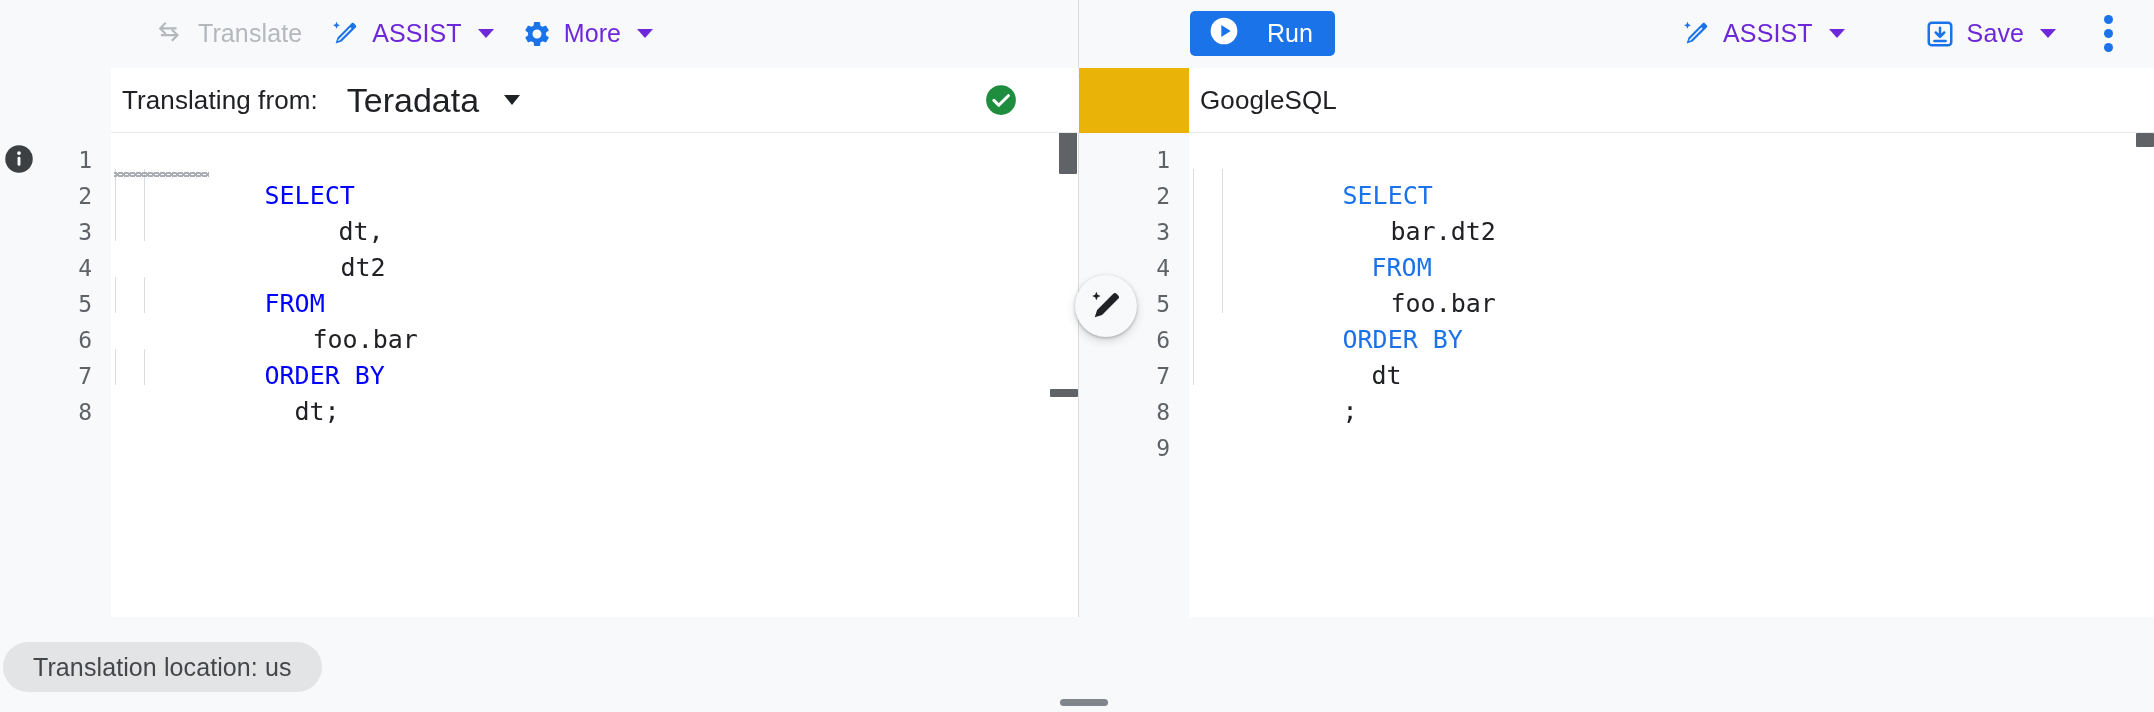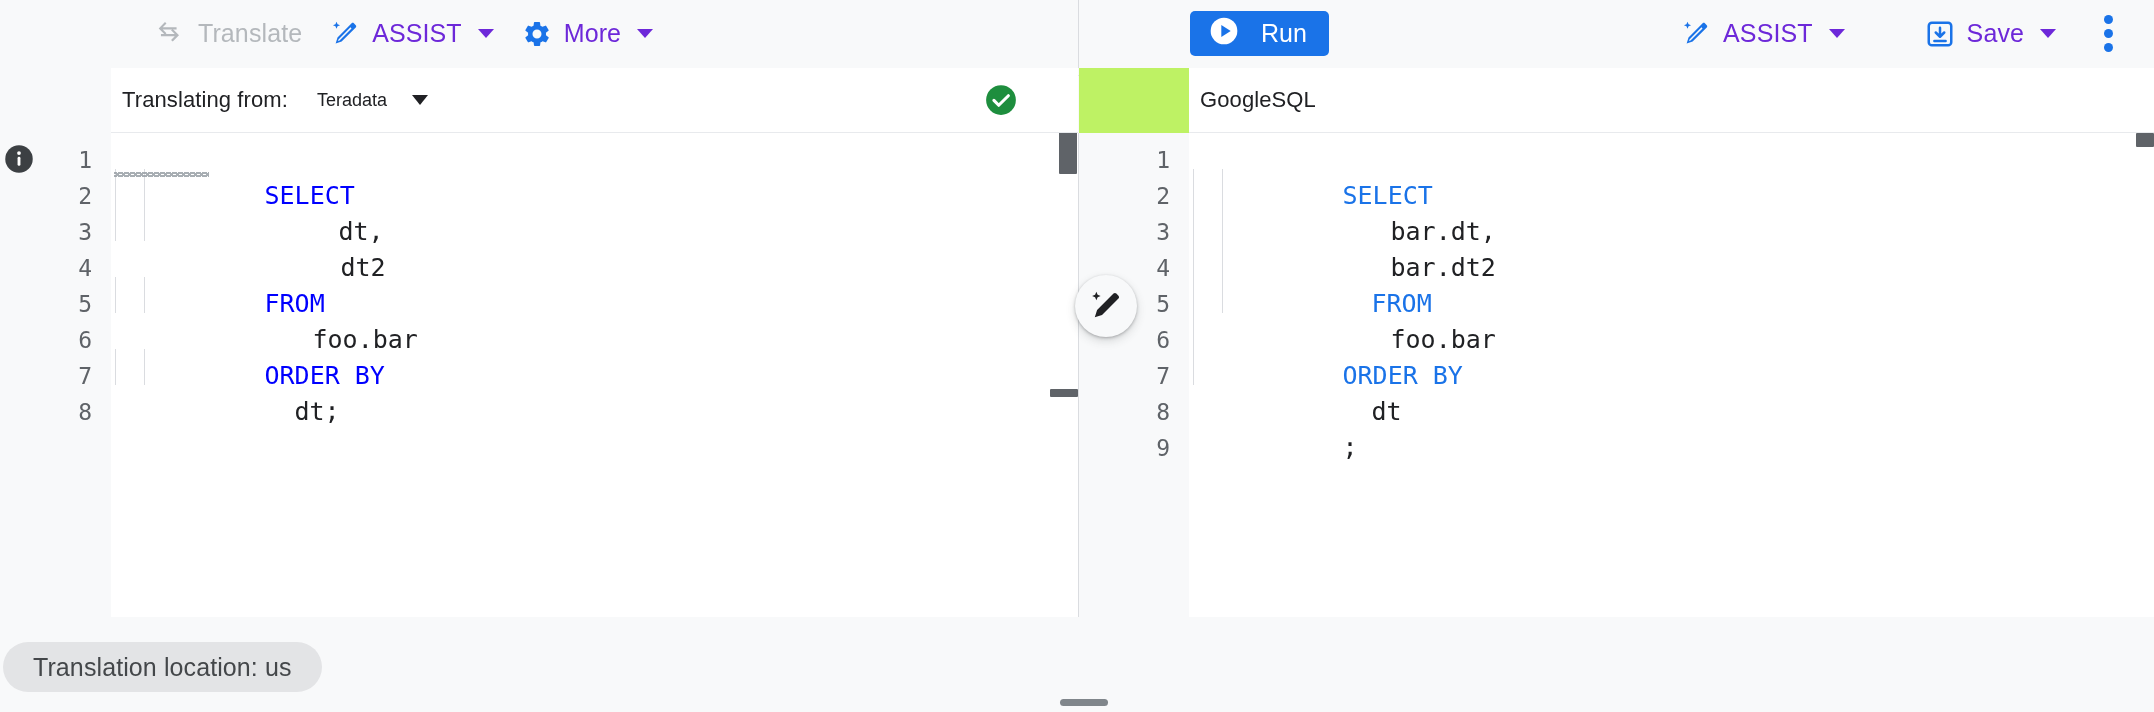--- a/index.html
+++ b/index.html
@@ -80,21 +80,21 @@
     border-right: 8px solid currentColor;
     border-top: 9px solid currentColor;
     border-left-color: transparent;
     border-right-color: transparent;
     margin-left: 4px;
     display: inline-block;
   }
   .run-btn {
     display: inline-flex;
     align-items: center;
-    gap: 21px;
+    gap: 27px;
     height: 45px;
     padding: 0 22px 0 18px;
     background: #1a73e8;
     color: #ffffff;
     border: none;
     border-radius: 5px;
     font-family: "Liberation Sans", sans-serif;
     font-size: 25px;
     font-weight: 500;
     cursor: pointer;
@@ -139,55 +139,55 @@
     left: 111px; top: 0;
     right: 0; bottom: 0;
     background: #ffffff;
     border-bottom: 1px solid #e8eaed;
     display: flex;
     align-items: center;
     padding-left: 11px;
     box-sizing: border-box;
   }
   .hdr-label {
-    font-size: 22px;
+    font-size: 26px;
     color: #202124;
     letter-spacing: .1px;
     white-space: nowrap;
   }
   .hdr-select {
     display: inline-flex;
     align-items: center;
     gap: 23px;
     margin-left: 23px;
     background: transparent;
     border: none;
     font-family: "Liberation Sans", sans-serif;
-    font-size: 18px;
+    font-size: 34px;
     color: #202124;
     cursor: pointer;
     padding: 4px 6px;
     border-radius: 4px;
   }
   .hdr-select .caret {
     border-left-width: 8px; border-right-width: 8px; border-top-width: 10px;
     border-top-color: #202124;
     margin-left: 2px;
   }
   .check-badge {
     position: absolute;
     right: 60px; top: 50%;
     transform: translateY(-50%);
     width: 34px; height: 34px;
   }
   .hdr-right {
     position: absolute;
     left: 1079px; top: 0;
     width: 1075px; height: 65px;
-    background: #bef264;
+    background: #eab308;
     box-sizing: border-box;
   }
   .hdr-right-inner {
     position: absolute;
     left: 110px; top: 0;
     right: 0; bottom: 0;
     background: #ffffff;
     border-bottom: 1px solid #e8eaed;
     display: flex;
     align-items: center;
@@ -523,23 +523,20 @@
 
       <div class="code code-right">
         <div class="iguide" style="left:4px;  top:36px; height:180px;"></div>
         <div class="iguide" style="left:33px; top:36px; height:144px;"></div>
         <div class="iguide" style="left:4px;  top:216px; height:36px;"></div>
 
         <div class="cline">
           <span class="kw-r">SELECT</span>
         </div>
         <div class="cline">
-          <span style="margin-left:48px;display:inline-block;">bar.dt,</span>
-        </div>
-        <div class="cline">
           <span style="margin-left:48px;display:inline-block;">bar.dt2</span>
         </div>
         <div class="cline">
           <span class="kw-r" style="margin-left:29px;display:inline-block;">FROM</span>
         </div>
         <div class="cline">
           <span style="margin-left:48px;display:inline-block;">foo.bar</span>
         </div>
         <div class="cline">
           <span class="kw-r">ORDER BY</span>

